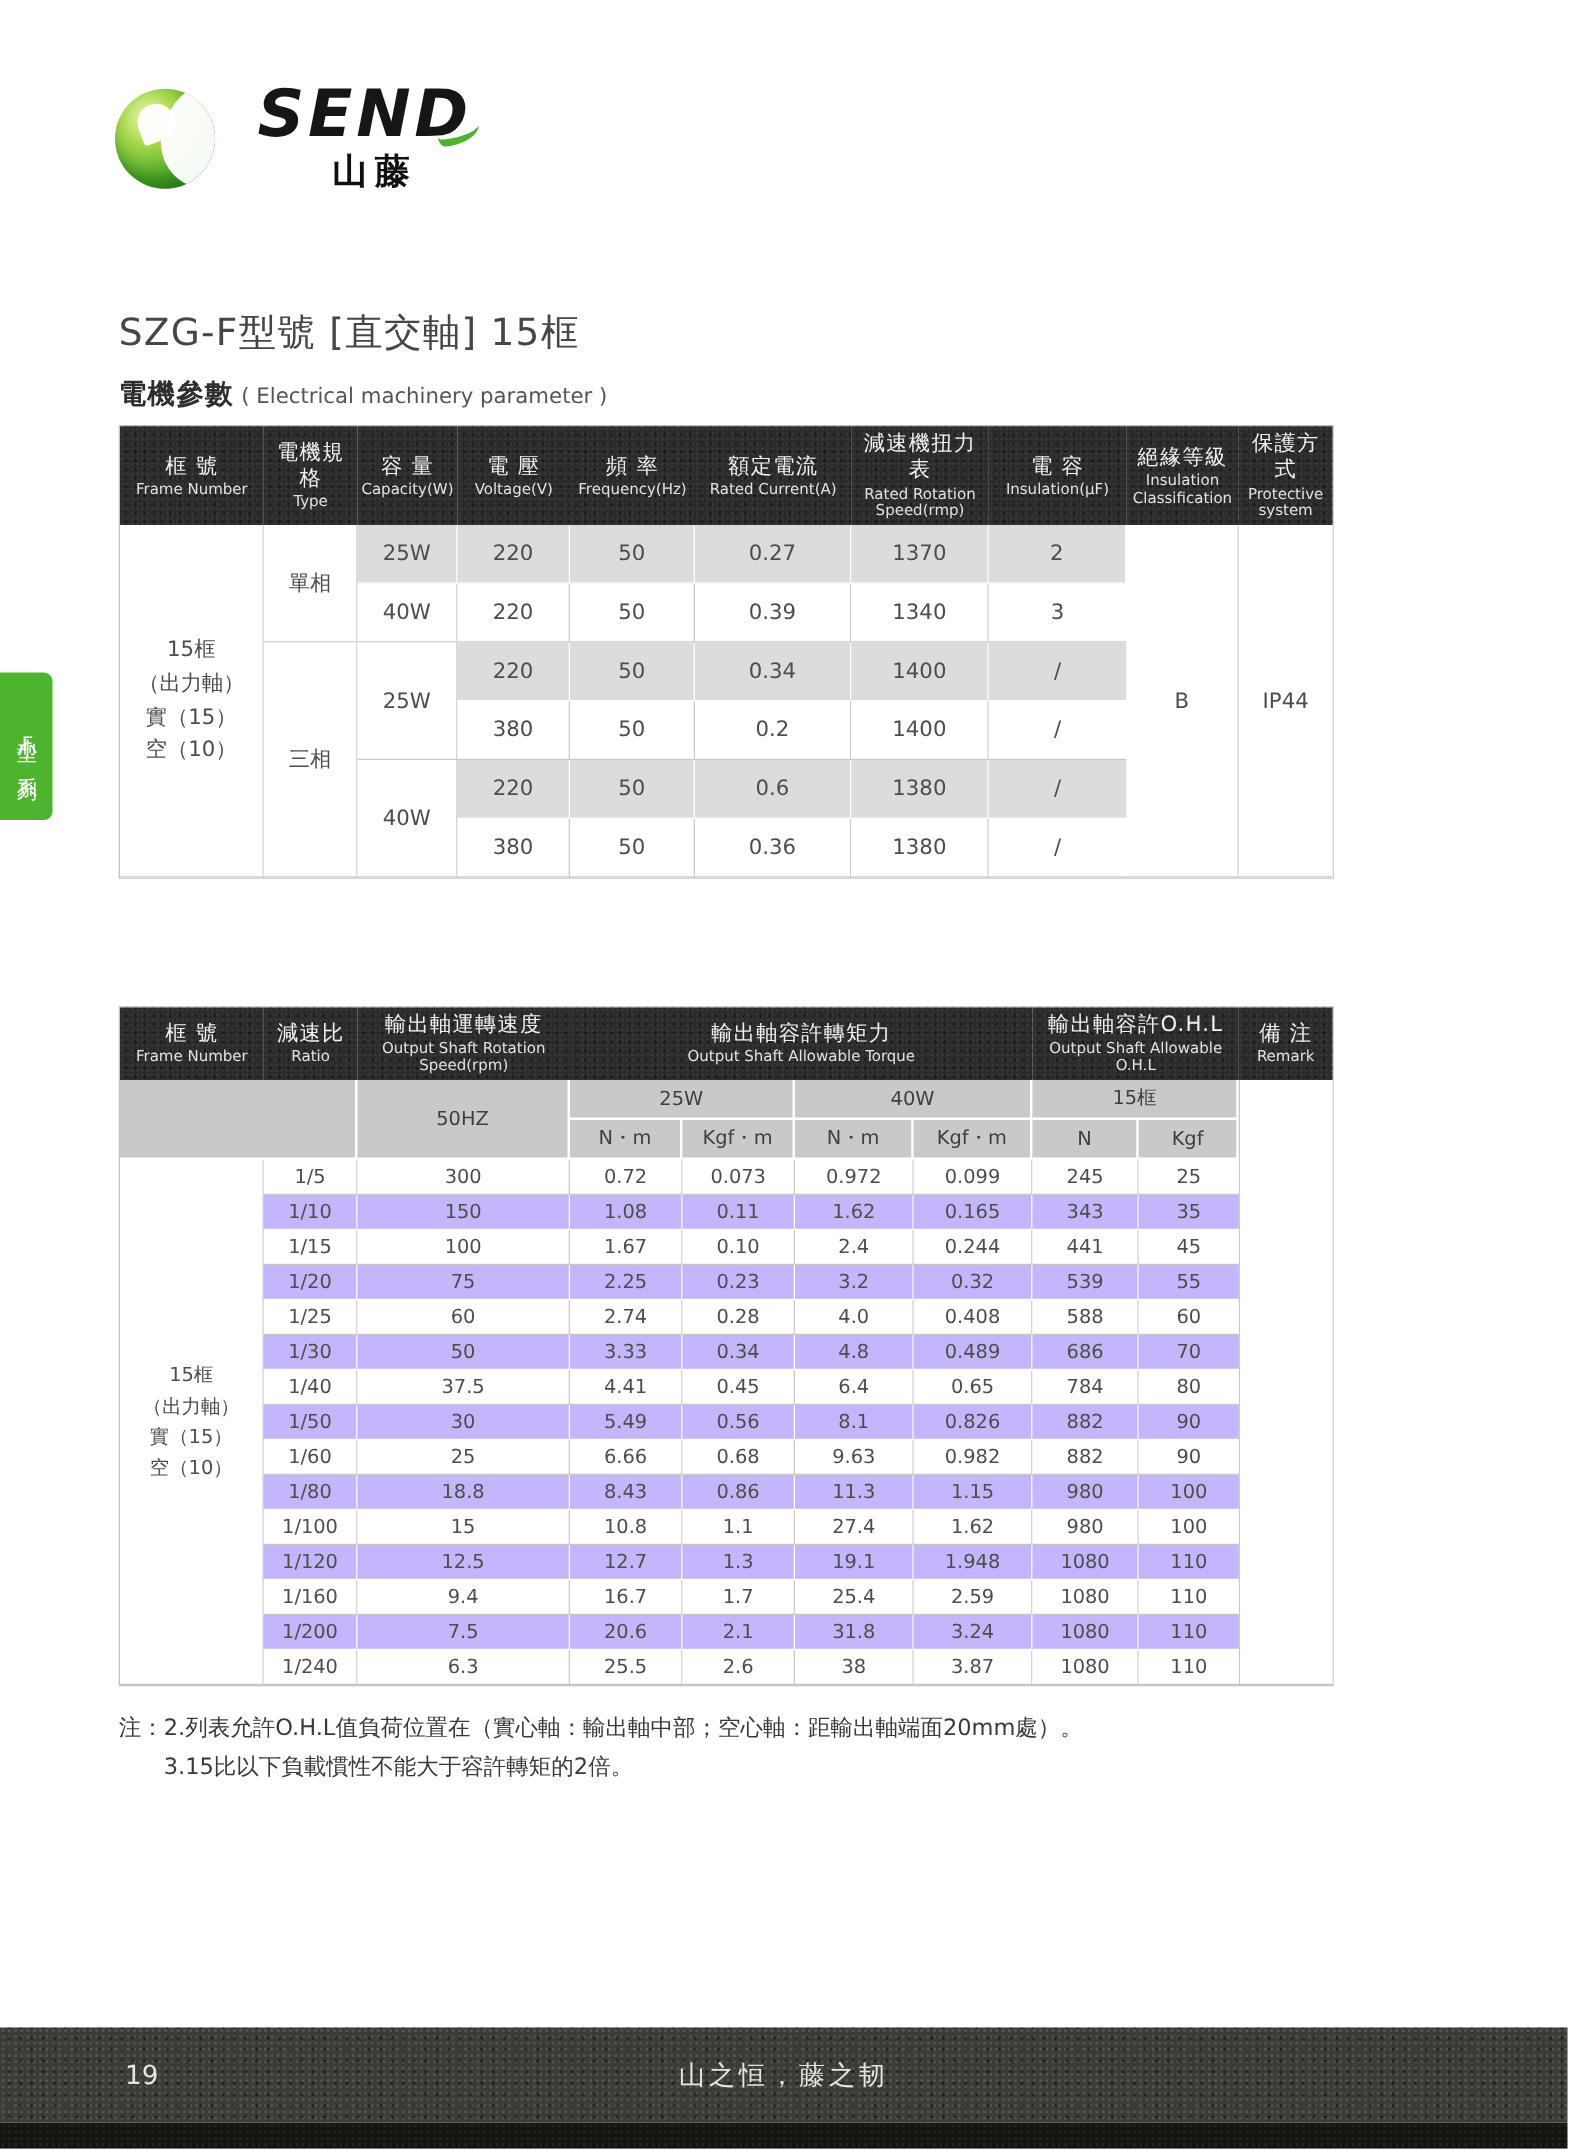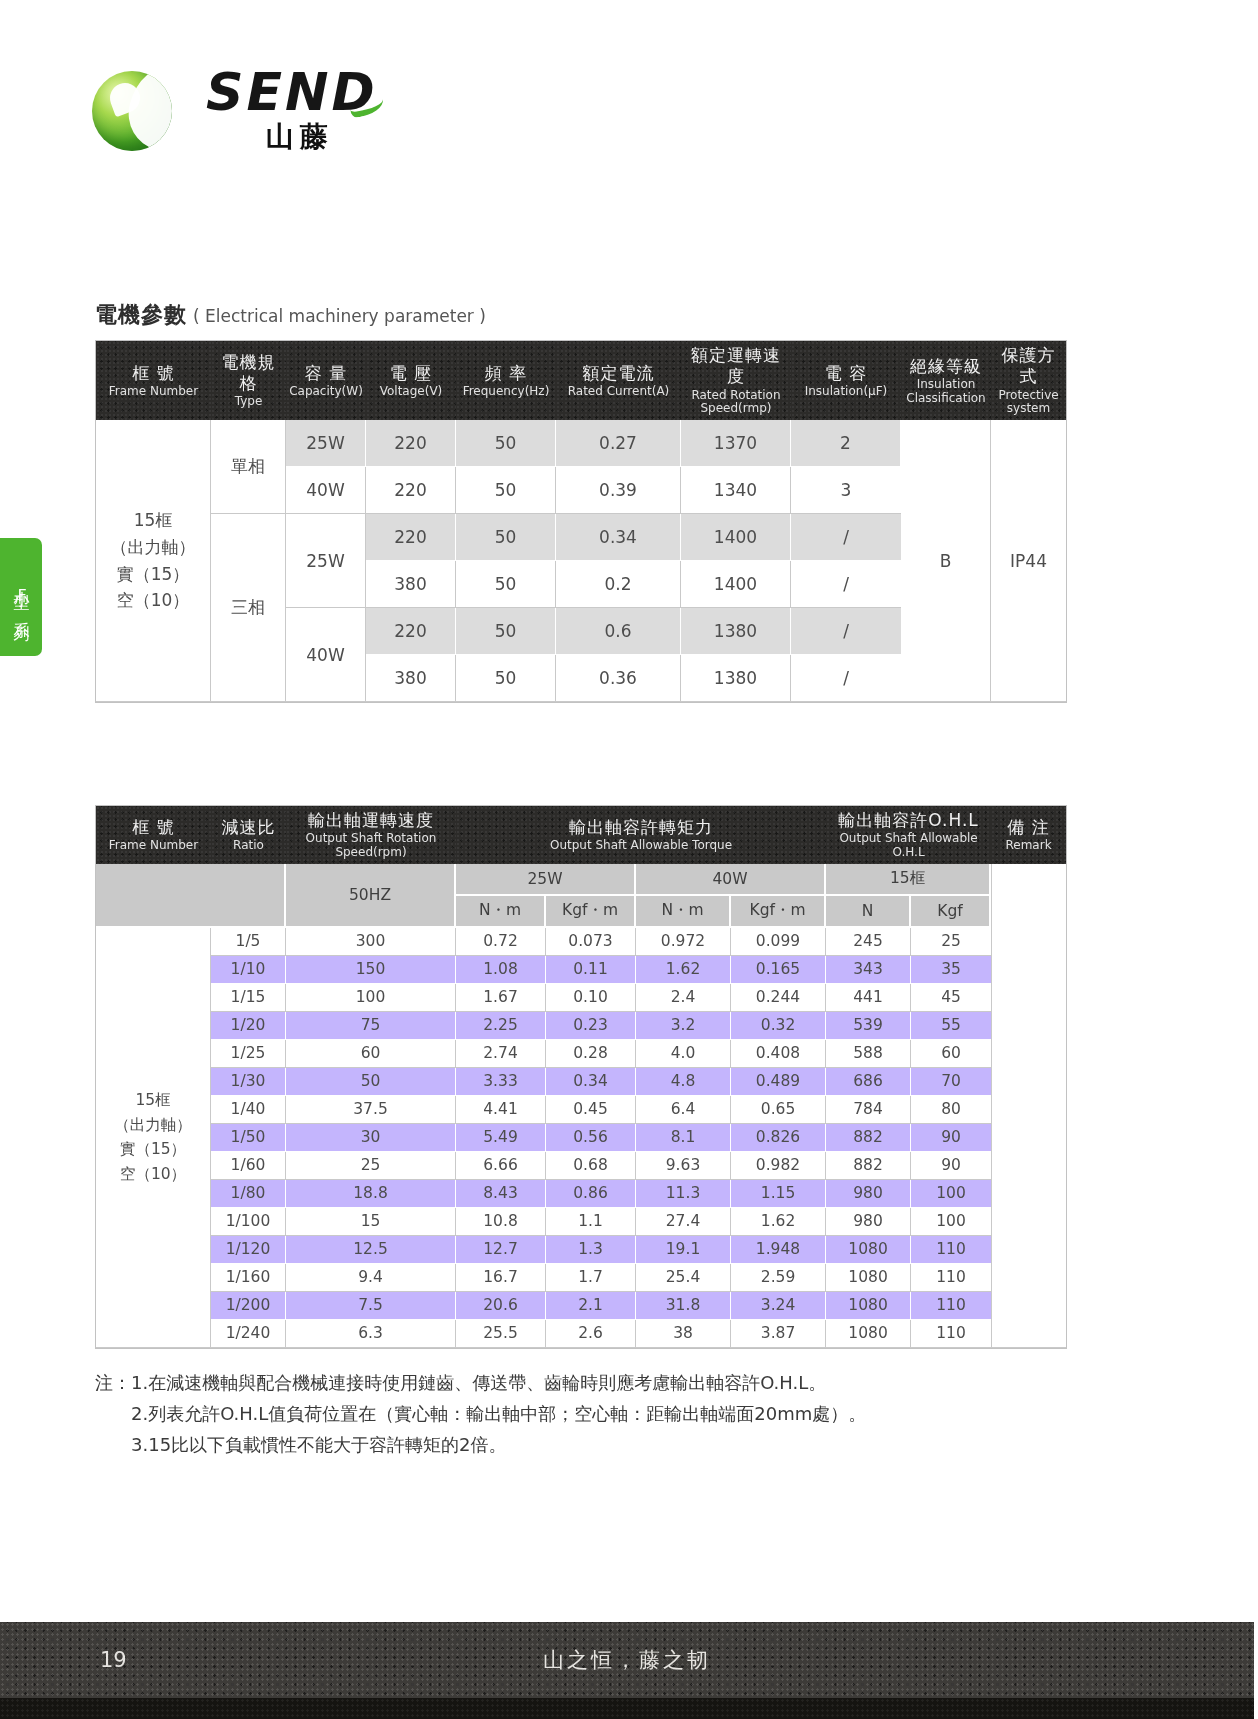--- a/index.html
+++ b/index.html
@@ -132,20 +132,21 @@
       <div class="brand-latin">
         <span>SEND</span>
         <span class="brand-swoosh"></span>
       </div>
       <div class="brand-cjk">山藤</div>
     </div>
   </div>
 
   <div class="side-tab">小型F系列</div>
 
+  <div class="page-title">SZG-F型號 [直交軸] 15框</div>
 
   <div class="sec-head motor">
     <span class="cjk">電機參數</span>
     <span class="en">( Electrical machinery parameter )</span>
   </div>
 
   <table class="dtable motor">
     <colgroup>
       <col style="width:115px">
         <col style="width:75px">
@@ -178,21 +179,21 @@
           </th>
         <th>
             <div class="hc">頻 率</div>
             <div class="he">Frequency(Hz)</div>
           </th>
         <th>
             <div class="hc">額定電流</div>
             <div class="he">Rated Current(A)</div>
           </th>
         <th>
-            <div class="hc">額定運轉速度</div>
+            <div class="hc">減速機扭力表</div>
             <div class="he">Rated Rotation Speed(rmp)</div>
           </th>
         <th>
             <div class="hc">電 容</div>
             <div class="he">Insulation(μF)</div>
           </th>
         <th>
             <div class="hc">絕緣等級</div>
             <div class="he">Insulation Classification</div>
           </th>
@@ -473,21 +474,20 @@
           <td>3.87</td>
           <td>1080</td>
           <td>110</td>
         </tr>
       </tbody>
   </table>
 
   <div class="notes">
     <span class="prefix">注：</span>
     <div class="items">
-      <div>1.在減速機軸與配合機械連接時使用鏈齒、傳送帶、齒輪時則應考慮輸出軸容許O.H.L。</div>
       <div>2.列表允許O.H.L值負荷位置在（實心軸：輸出軸中部；空心軸：距輸出軸端面20mm處）。</div>
       <div>3.15比以下負載慣性不能大于容許轉矩的2倍。</div>
     </div>
   </div>
 
   <div class="footer">
     <div class="footer-band">
       <span class="page-num">19</span>
       <span class="slogan">山之恒，藤之韧</span>
     </div>

